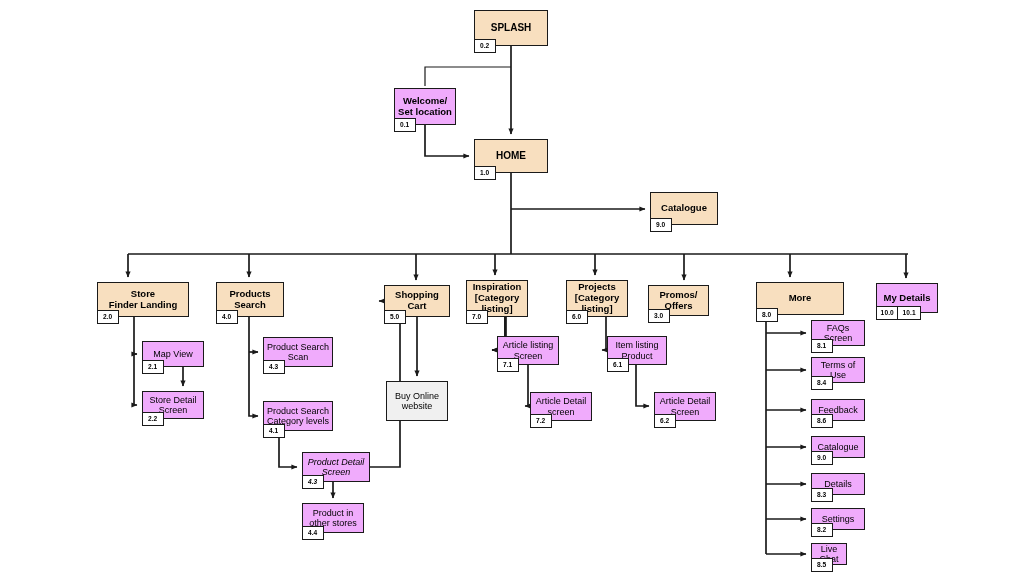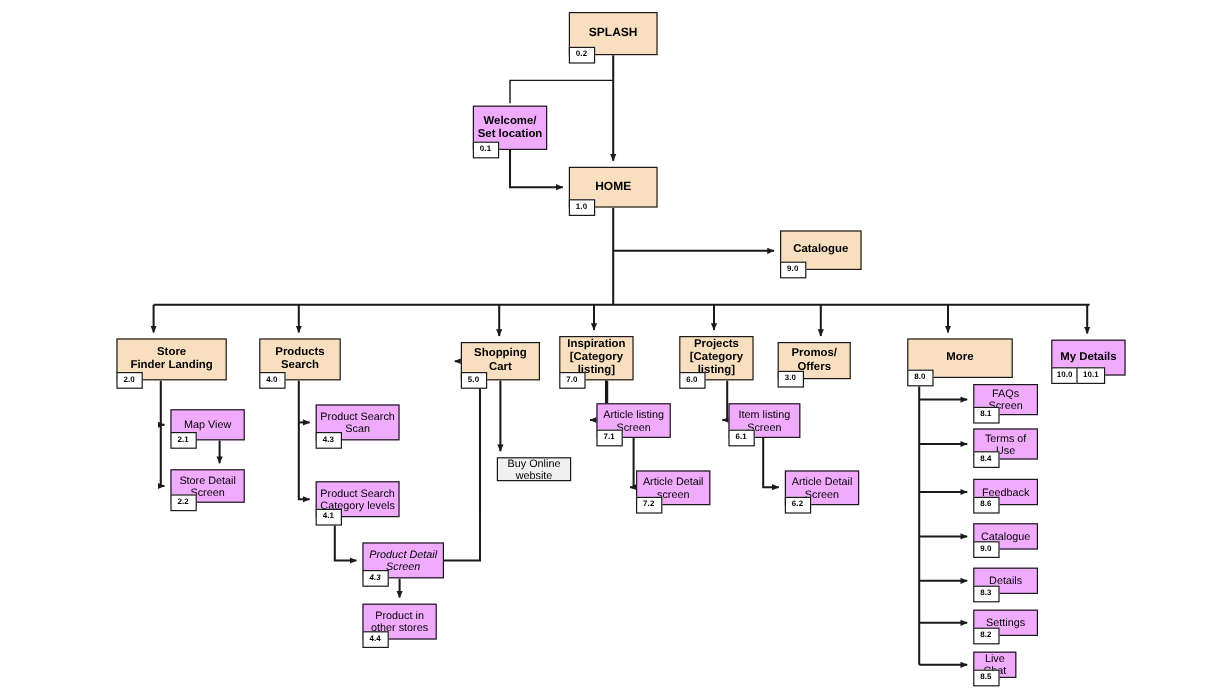--- a/index.html
+++ b/index.html
@@ -245,21 +245,21 @@
         <div class="tagrow">
           <div class="tag">4.4</div>
         </div>
       </div>
       <div class="node tan l1" style="left: 384px; top: 285px; width: 66px; height: 32px;">
         <span class="label">Shopping Cart</span>
         <div class="tagrow">
           <div class="tag">5.0</div>
         </div>
       </div>
-      <div class="node grey leaf" style="left: 386px; top: 381px; width: 62px; height: 20px; margin-left: 28px;">
+      <div class="node grey leaf" style="left: 386px; top: 381px; width: 62px; height: 40px;">
         <span class="label">Buy Online
 website</span>
       </div>
       <div class="node tan l1" style="left: 466px; top: 280px; width: 62px; height: 37px;">
         <span class="label">Inspiration
 [Category
 listing]</span>
         <div class="tagrow">
           <div class="tag">7.0</div>
         </div>
@@ -281,21 +281,21 @@
       <div class="node tan l1" style="left: 566px; top: 280px; width: 62px; height: 37px;">
         <span class="label">Projects
 [Category
 listing]</span>
         <div class="tagrow">
           <div class="tag">6.0</div>
         </div>
       </div>
       <div class="node plain leaf" style="left: 607px; top: 336px; width: 60px; height: 29px;">
         <span class="label">Item listing
-Screen</span>
+Product</span>
         <div class="tagrow">
           <div class="tag">6.1</div>
         </div>
       </div>
       <div class="node plain leaf" style="left: 654px; top: 392px; width: 62px; height: 29px;">
         <span class="label">Article Detail
 Screen</span>
         <div class="tagrow">
           <div class="tag">6.2</div>
         </div>

